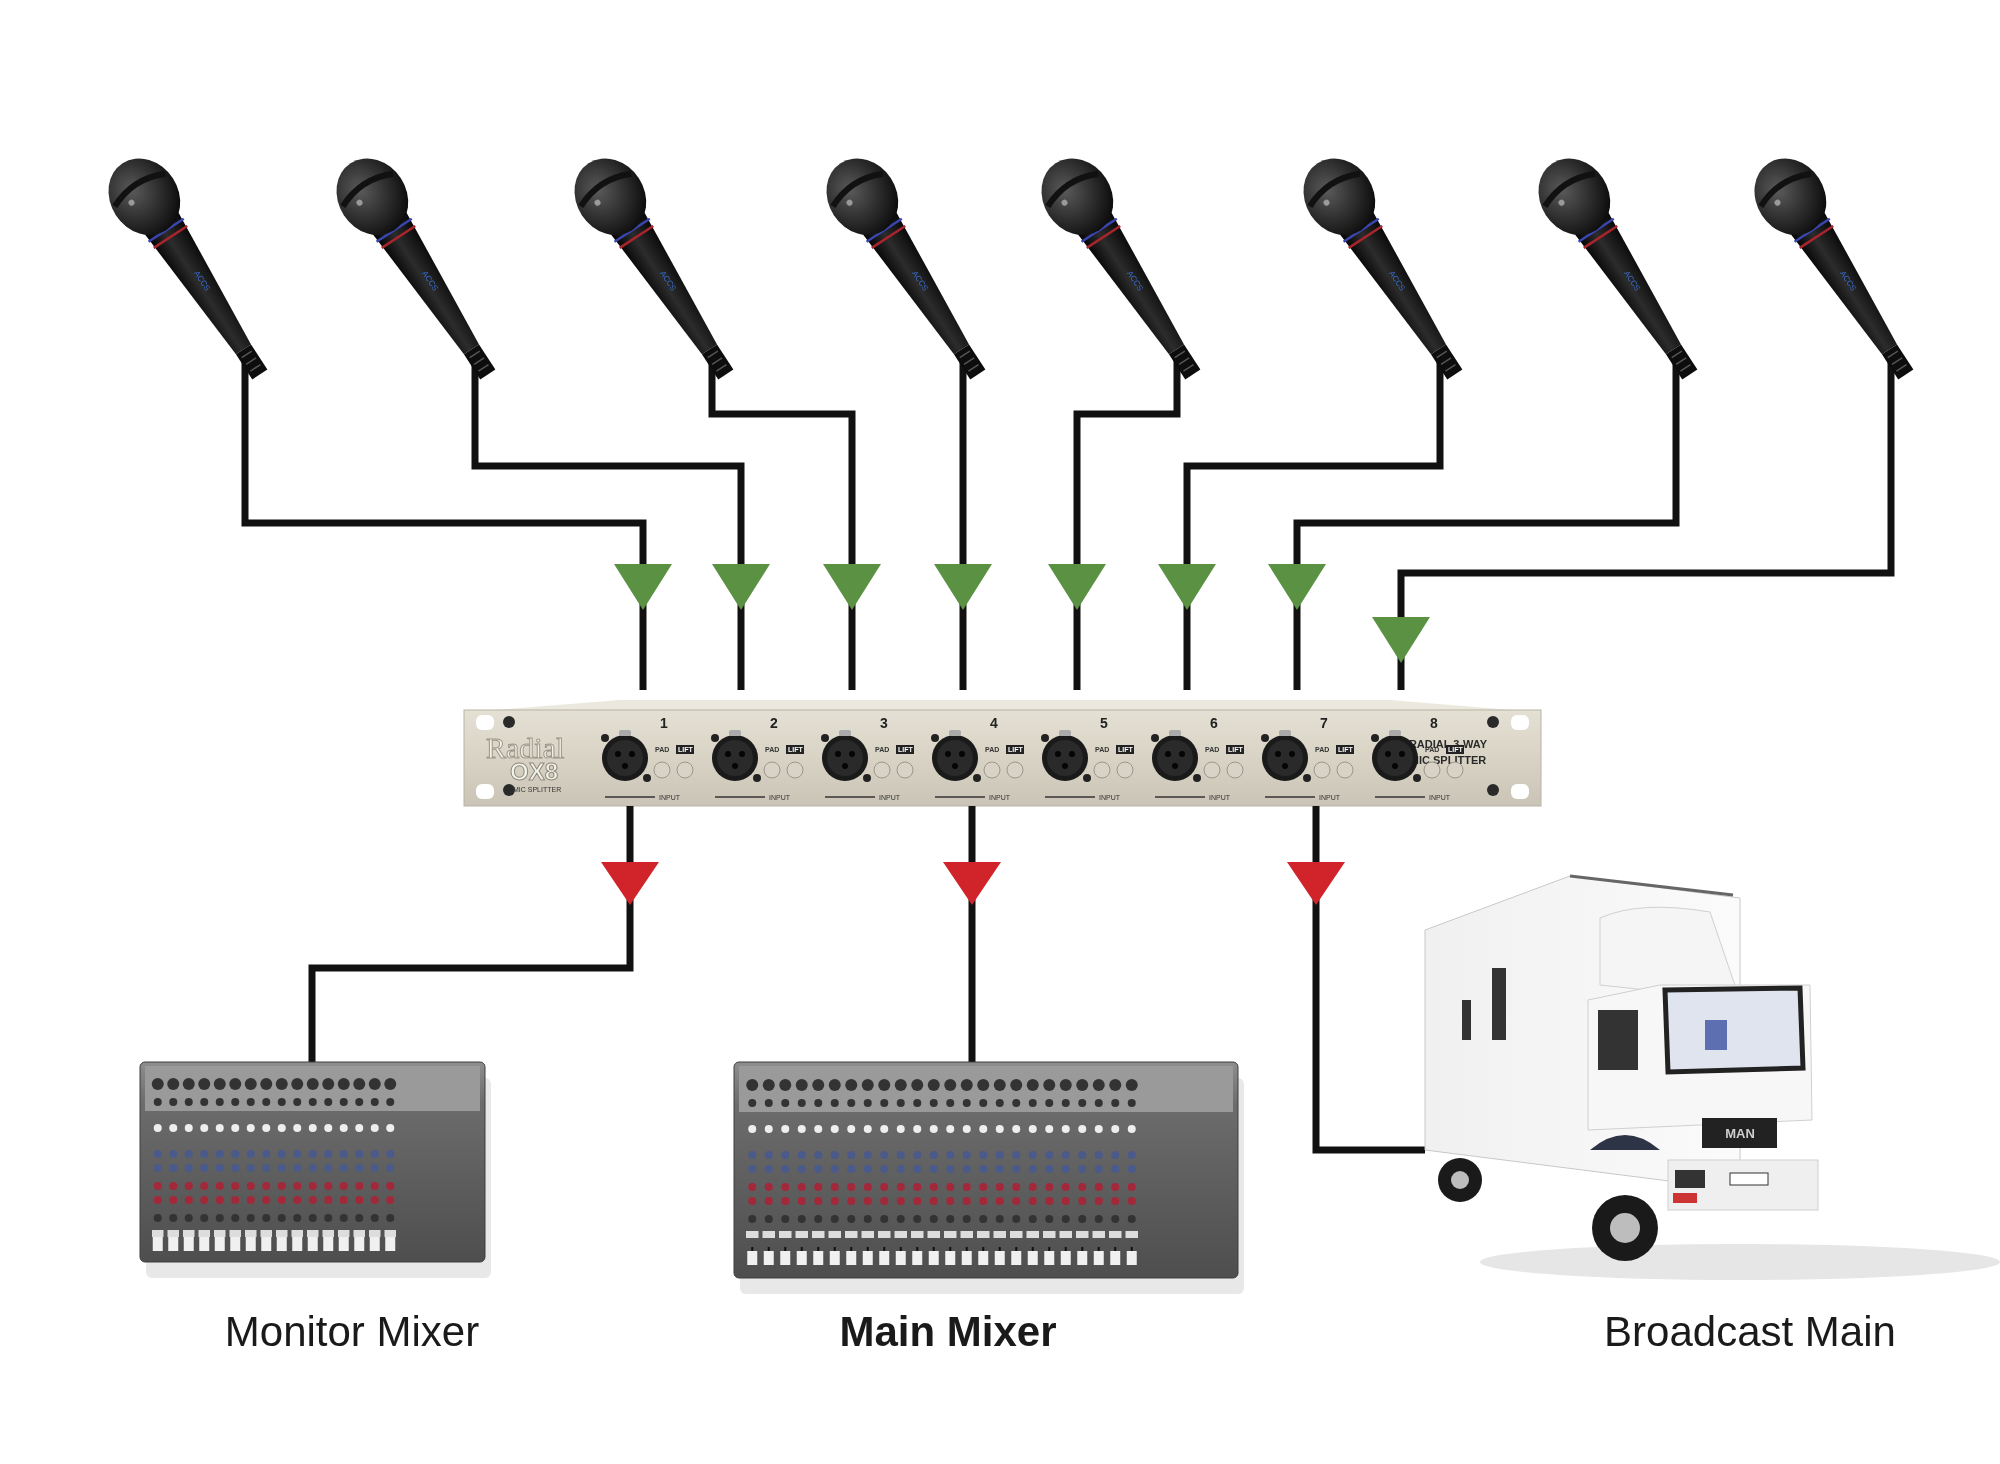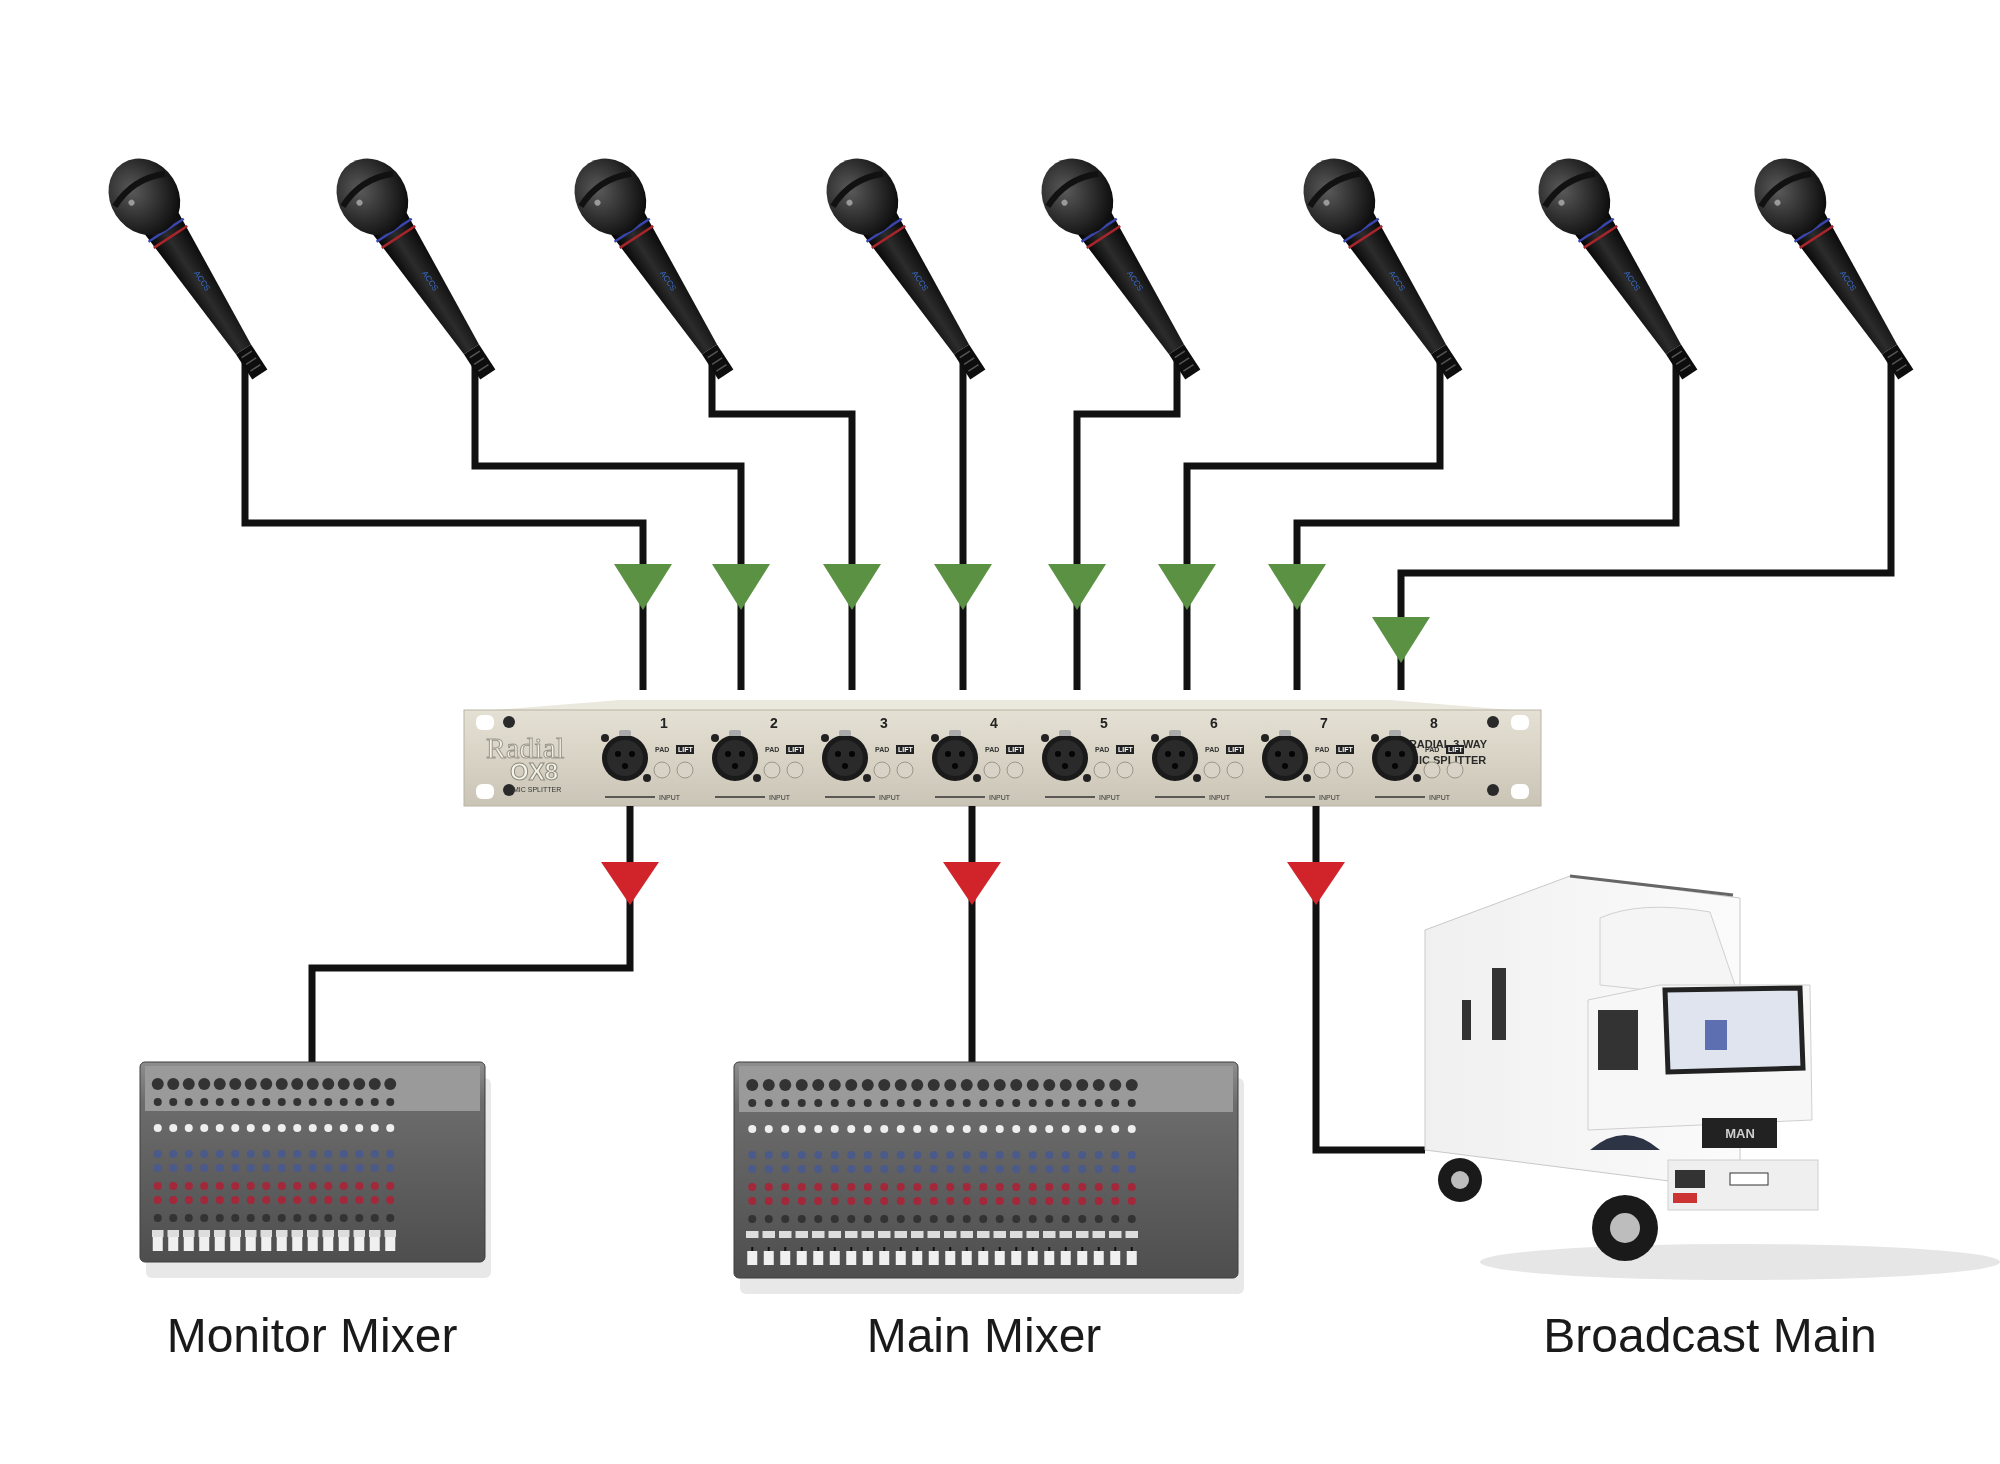--- a/index.html
+++ b/index.html
@@ -1,18 +1,18 @@
 <!DOCTYPE html>
 <html><head>
 <meta charset="utf-8">
 <style>
   html,body{margin:0;padding:0;background:#ffffff;}
   body{width:2000px;height:1464px;position:relative;overflow:hidden;font-family:"Liberation Sans",sans-serif;}
   #stage{position:absolute;left:0;top:0;width:2000px;height:1464px;}
-  .label{position:absolute;top:1308px;font-size:48px;color:#1a1a1a;text-align:center;white-space:nowrap;transform:translateX(-50%);}
+  .label{position:absolute;top:1308px;font-size:42px;color:#1a1a1a;text-align:center;white-space:nowrap;transform:translateX(-50%);margin-left:40px;}
   .rack-num{font-family:"Liberation Sans",sans-serif;font-weight:bold;font-size:14px;fill:#222;}
   .rack-small{font-family:"Liberation Sans",sans-serif;font-size:7px;fill:#333;}
   .rack-tag{font-family:"Liberation Sans",sans-serif;font-size:7px;font-weight:bold;}
   .brand{font-family:"Liberation Serif",serif;font-size:30px;fill:#f4f1e6;stroke:#9a968a;stroke-width:1;}
   .model{font-family:"Liberation Sans",sans-serif;font-weight:bold;font-size:24px;fill:#f4f1e6;stroke:#8c897e;stroke-width:1;}
   .rack-title{font-family:"Liberation Sans",sans-serif;font-weight:bold;font-size:11px;fill:#2a2a2a;}
 </style>
 </head>
 <body>
 
@@ -833,14 +833,14 @@
     <circle cx="1625" cy="1228" r="33" fill="#1a1a1a"></circle>
     <circle cx="1625" cy="1228" r="15" fill="#bdbdbd"></circle>
     <circle cx="1460" cy="1180" r="22" fill="#1a1a1a"></circle>
     <circle cx="1460" cy="1180" r="9" fill="#bdbdbd"></circle>
     <path d="M 1590 1150 Q 1625 1120 1660 1150" fill="#2d3446"></path>
   </g>
 
 </svg>
 
 <div class="label" style="left:312px;">Monitor Mixer</div>
-<div class="label" style="left:984px;">Main Mixer</div>
+<div class="label" style="left:908px;font-weight:bold;">Main Mixer</div>
 <div class="label" style="left:1710px;">Broadcast Main</div>
 
 </body></html>

